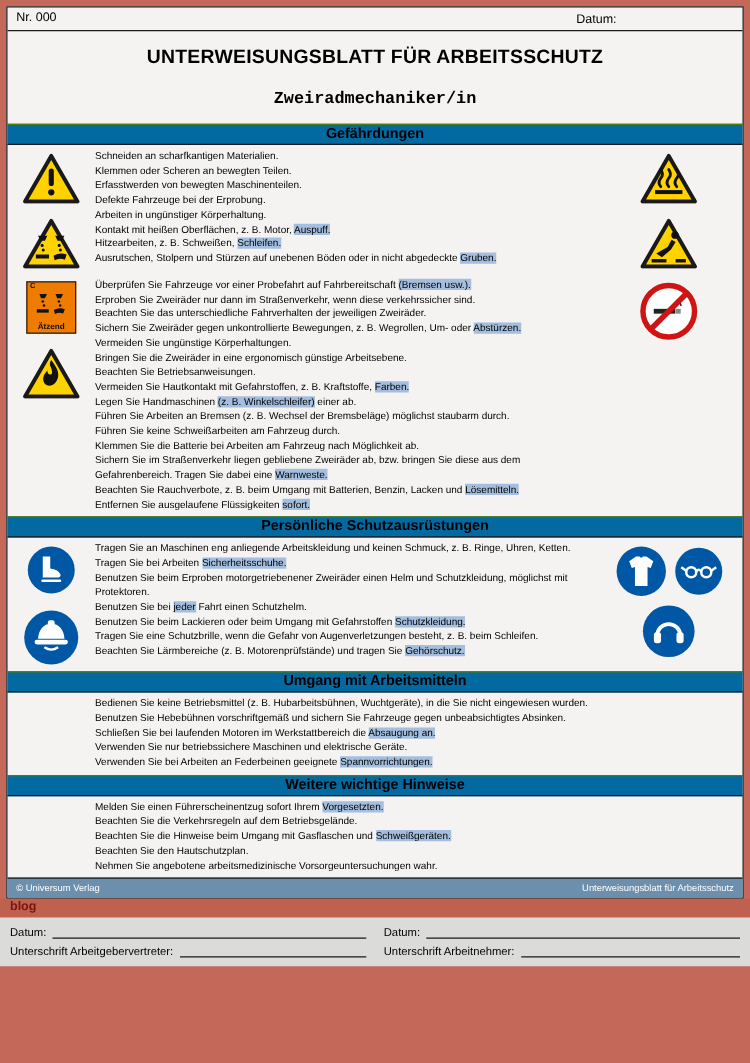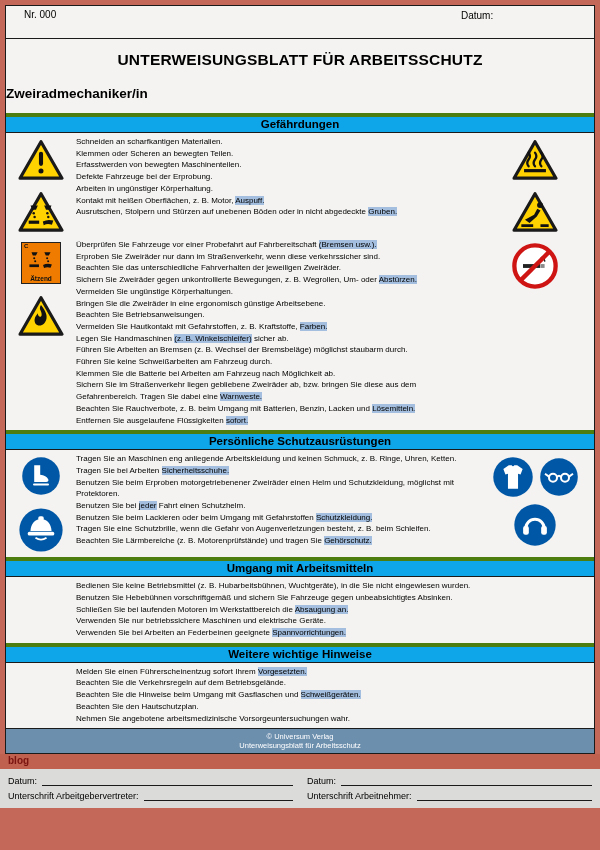--- a/index.html
+++ b/index.html
@@ -11,41 +11,43 @@
     overflow:hidden;
     position:relative;
   }
   .page {
     margin:5px 5px 0 5px;
     background:#f4f3f1;
     border:1px solid #1a1a1a;
   }
   .doc-top {
     position:relative;
-    height:33px;
+    height:19px;
     border-bottom:1px solid #1a1a1a;
     font-size:10px;
-    padding:3px 18px;
+    padding:3px 7px;
   }
   .doc-top .date-label { position:absolute; left:455px; top:4px; }
   .title {
     text-align:center;
     font-size:15.5px;
     font-weight:bold;
     padding:12px 0 2px 0;
     letter-spacing:0.2px;
   }
   .subtitle {
+    text-align:center;
     font-size:13.5px;
     font-weight:bold;
     padding:15px 0 12px 0;
+    font-family:Liberation Mono, monospace;
   }
   .sec-header {
-    background:#0ea5e9;
-    border-top:4px solid #4d7c0f;
+    background:#0369a1;
+    border-top:1px solid #4d7c0f;
     border-bottom:1px solid #1a1a1a;
     text-align:center;
     font-weight:bold;
     font-size:11.5px;
     padding:1px 0 2px 0;
   }
   .sec-body { display:flex; padding:3px 0 4px 0; }
   .gutter { display:flex; flex-direction:column; align-items:center; gap:11px; padding-top:3px; }
   .gutter-left  { width:70px; }
   .gutter-right { flex:1; }
@@ -67,21 +69,20 @@
   .hz-caption { font-size:6.5px; font-weight:bold; color:#111; margin-top:1px; }
   .footer-bar {
     background:#6d8fae;
     color:#fff;
     font-size:7.5px;
     display:flex;
     justify-content:space-between;
     align-items:center;
     padding:3px 7px;
     border-top:1px solid #1a1a1a;
-    flex-direction:column;
   }
   .blog-strip {
     height:15px;
     padding:1px 0 0 8px;
     font-size:10px;
     font-weight:bold;
     color:#7a1410;
     background:#c0604f;
   }
   .signature-area {
@@ -135,20 +136,21 @@
               </svg>
             </span>
           </div>
           <div class="text-col">
             <div class="item"><span>Schneiden an scharfkantigen Materialien.</span></div>
             <div class="item"><span>Klemmen oder Scheren an bewegten Teilen.</span></div>
             <div class="item"><span>Erfasstwerden von bewegten Maschinenteilen.</span></div>
             <div class="item"><span>Defekte Fahrzeuge bei der Erprobung.</span></div>
             <div class="item"><span>Arbeiten in ungünstiger Körperhaltung.</span></div>
             <div class="item"><span>Kontakt mit heißen Oberflächen, z. B. Motor, </span><span class="hl">Auspuff.</span></div>
+            <div class="item"><span>Hitzearbeiten, z. B. Schweißen, </span><span class="hl">Schleifen.</span></div>
             <div class="item"><span>Ausrutschen, Stolpern und Stürzen auf unebenen Böden oder in nicht abgedeckte </span><span class="hl">Gruben.</span></div>
           </div>
           <div class="gutter gutter-right">
             <span class="icon icon--warning-hot-surface-icon">
               <svg viewBox="0 0 100 90" width="46" height="41">
                 <path d="M50 6 L96 86 L4 86 Z" fill="#ffd200" stroke="#1a1a1a" stroke-width="7" stroke-linejoin="round"></path>
                 <g fill="#111">
                   <g fill="none" stroke="#111" stroke-width="5" stroke-linecap="round">
                     <path d="M36 30 q6 8 0 15 q-6 8 0 15"></path>
                     <path d="M50 30 q6 8 0 15 q-6 8 0 15"></path>
@@ -202,21 +204,21 @@
           </div>
           <div class="text-col">
             <div class="item"><span>Überprüfen Sie Fahrzeuge vor einer Probefahrt auf Fahrbereitschaft </span><span class="hl">(Bremsen usw.).</span></div>
             <div class="item"><span>Erproben Sie Zweiräder nur dann im Straßenverkehr, wenn diese verkehrssicher sind.</span></div>
             <div class="item"><span>Beachten Sie das unterschiedliche Fahrverhalten der jeweiligen Zweiräder.</span></div>
             <div class="item"><span>Sichern Sie Zweiräder gegen unkontrollierte Bewegungen, z. B. Wegrollen, Um- oder </span><span class="hl">Abstürzen.</span></div>
             <div class="item"><span>Vermeiden Sie ungünstige Körperhaltungen.</span></div>
             <div class="item"><span>Bringen Sie die Zweiräder in eine ergonomisch günstige Arbeitsebene.</span></div>
             <div class="item"><span>Beachten Sie Betriebsanweisungen.</span></div>
             <div class="item"><span>Vermeiden Sie Hautkontakt mit Gefahrstoffen, z. B. Kraftstoffe, </span><span class="hl">Farben.</span></div>
-            <div class="item"><span>Legen Sie Handmaschinen </span><span class="hl">(z. B. Winkelschleifer)</span><span> sicher ab.</span></div>
+            <div class="item"><span>Legen Sie Handmaschinen </span><span class="hl">(z. B. Winkelschleifer)</span><span> einer ab.</span></div>
             <div class="item"><span>Führen Sie Arbeiten an Bremsen (z. B. Wechsel der Bremsbeläge) möglichst staubarm durch.</span></div>
             <div class="item"><span>Führen Sie keine Schweißarbeiten am Fahrzeug durch.</span></div>
             <div class="item"><span>Klemmen Sie die Batterie bei Arbeiten am Fahrzeug nach Möglichkeit ab.</span></div>
             <div class="item"><span>Sichern Sie im Straßenverkehr liegen gebliebene Zweiräder ab, bzw. bringen Sie diese aus dem Gefahrenbereich. Tragen Sie dabei eine </span><span class="hl">Warnweste.</span></div>
             <div class="item"><span>Beachten Sie Rauchverbote, z. B. beim Umgang mit Batterien, Benzin, Lacken und </span><span class="hl">Lösemitteln.</span></div>
             <div class="item"><span>Entfernen Sie ausgelaufene Flüssigkeiten </span><span class="hl">sofort.</span></div>
           </div>
           <div class="gutter gutter-right">
             <span class="icon icon--no-smoking-icon">
               <svg viewBox="0 0 100 100" width="48" height="48">

